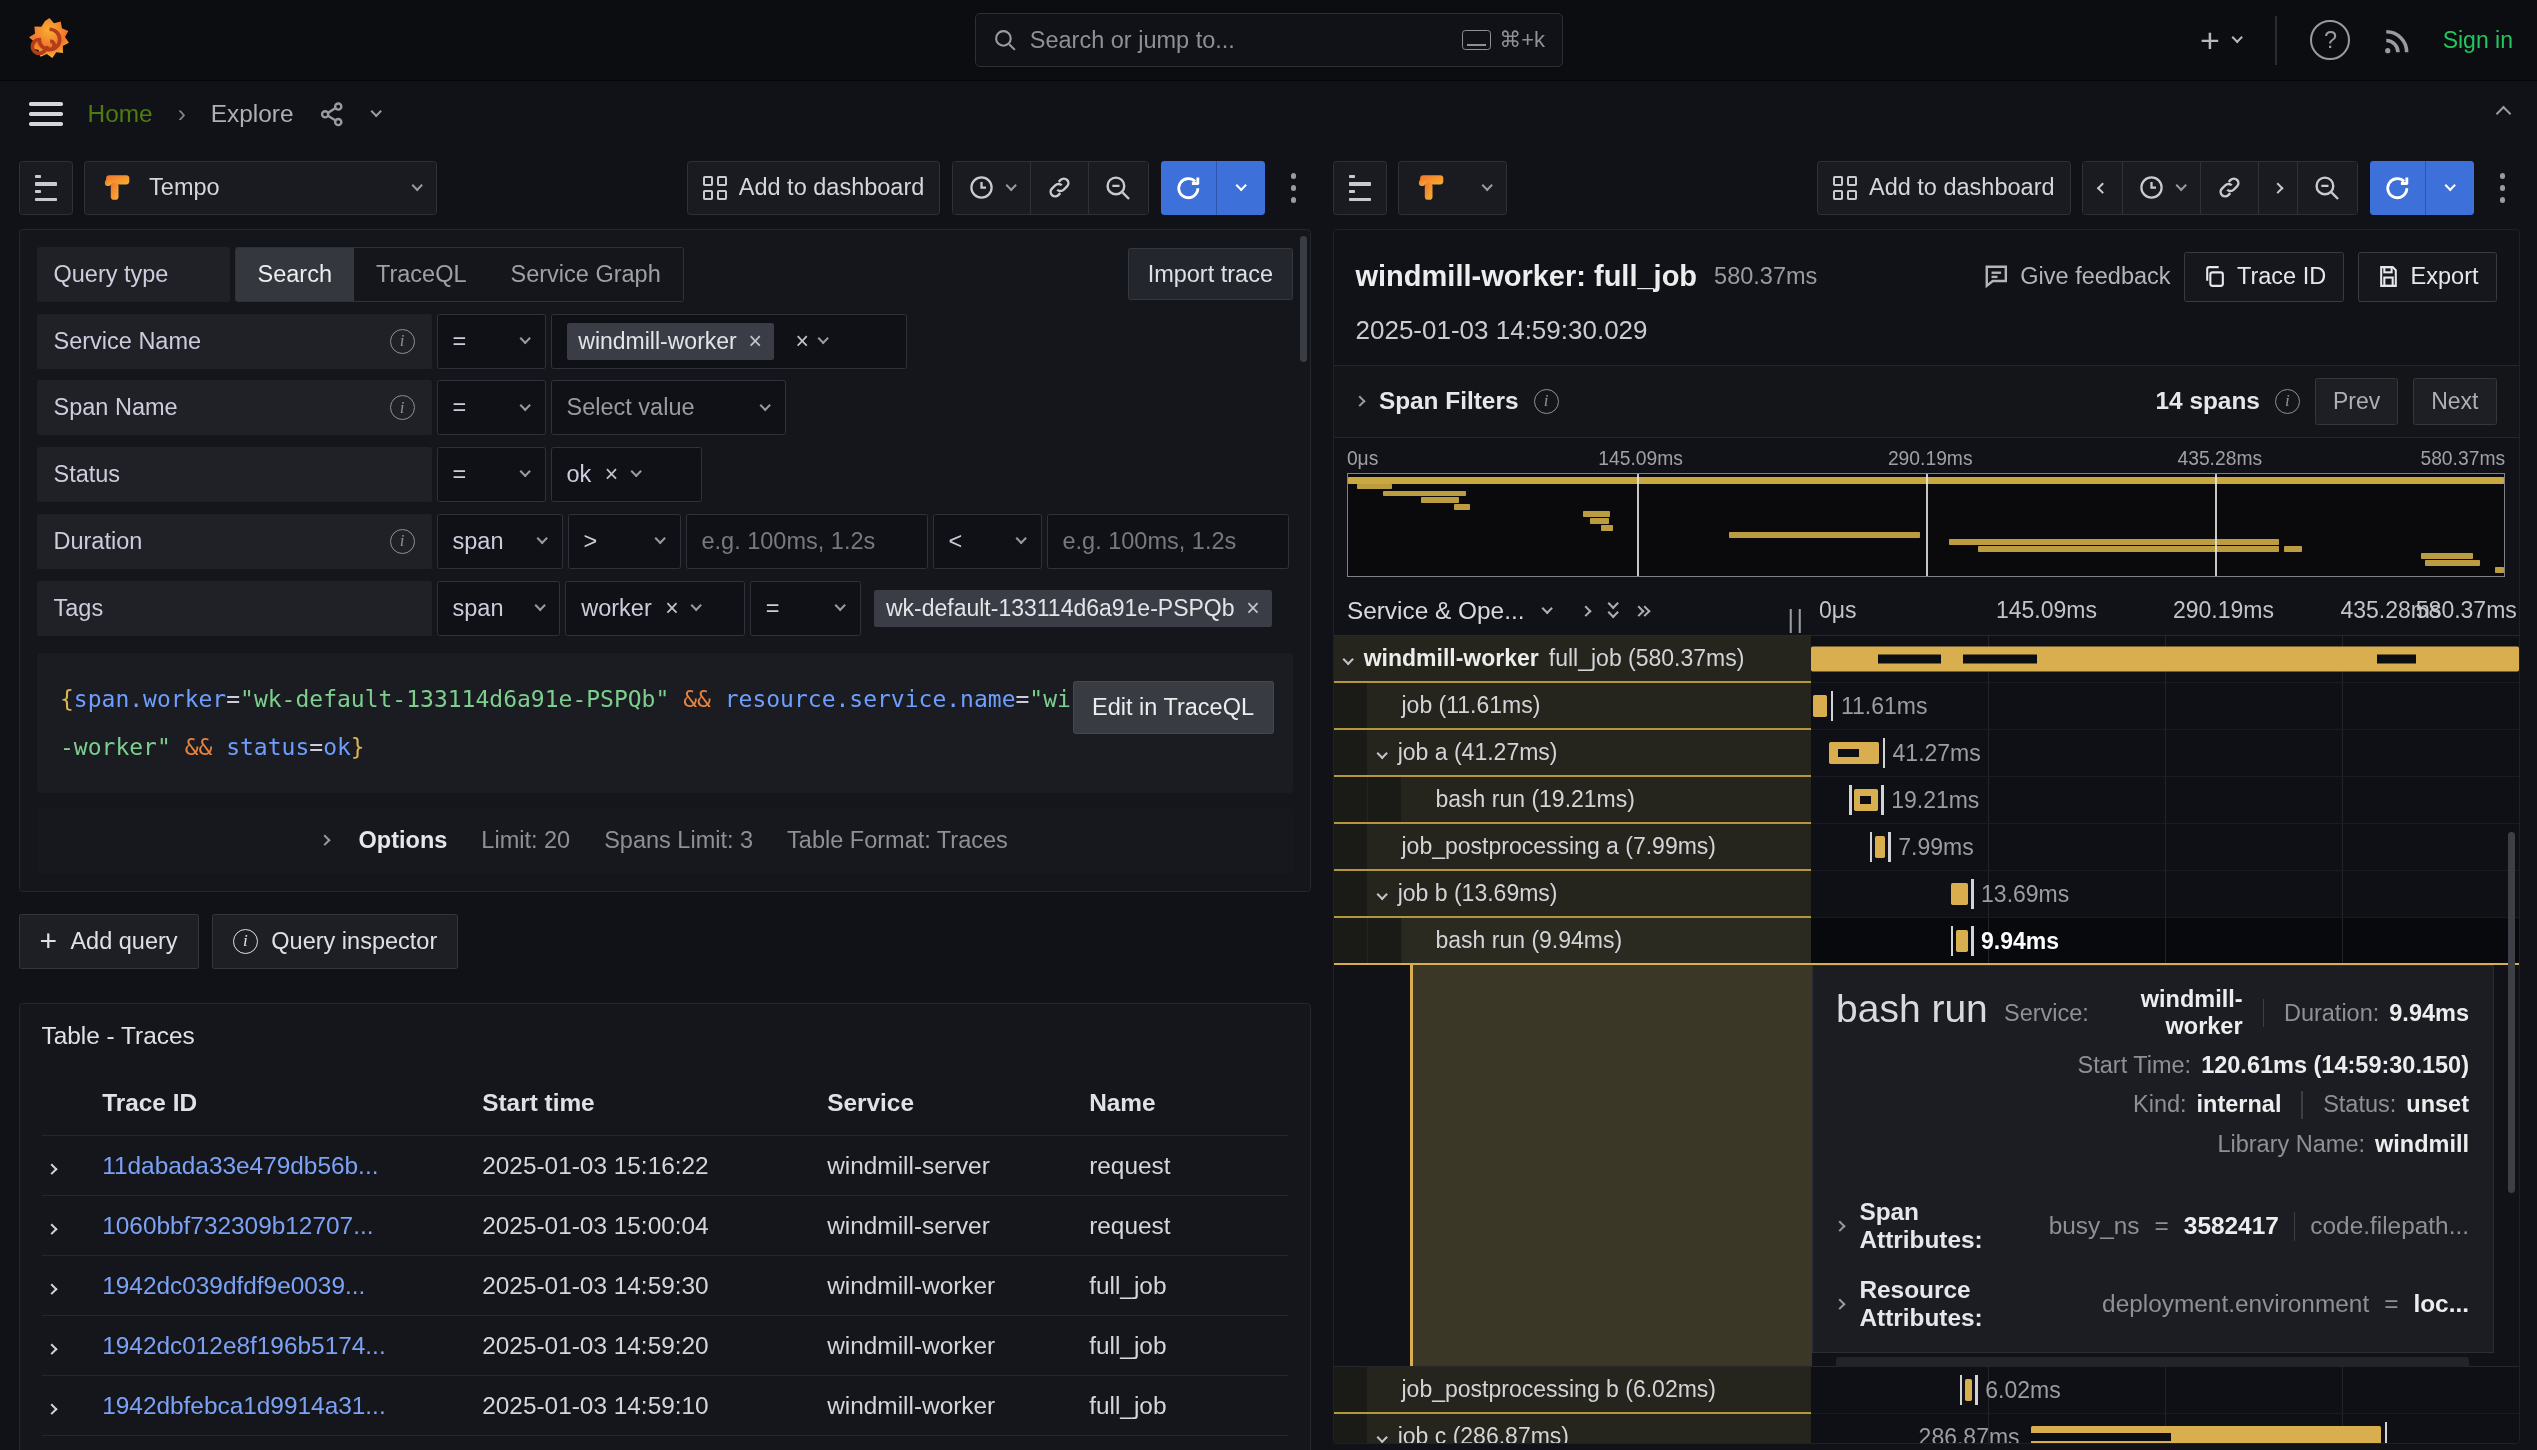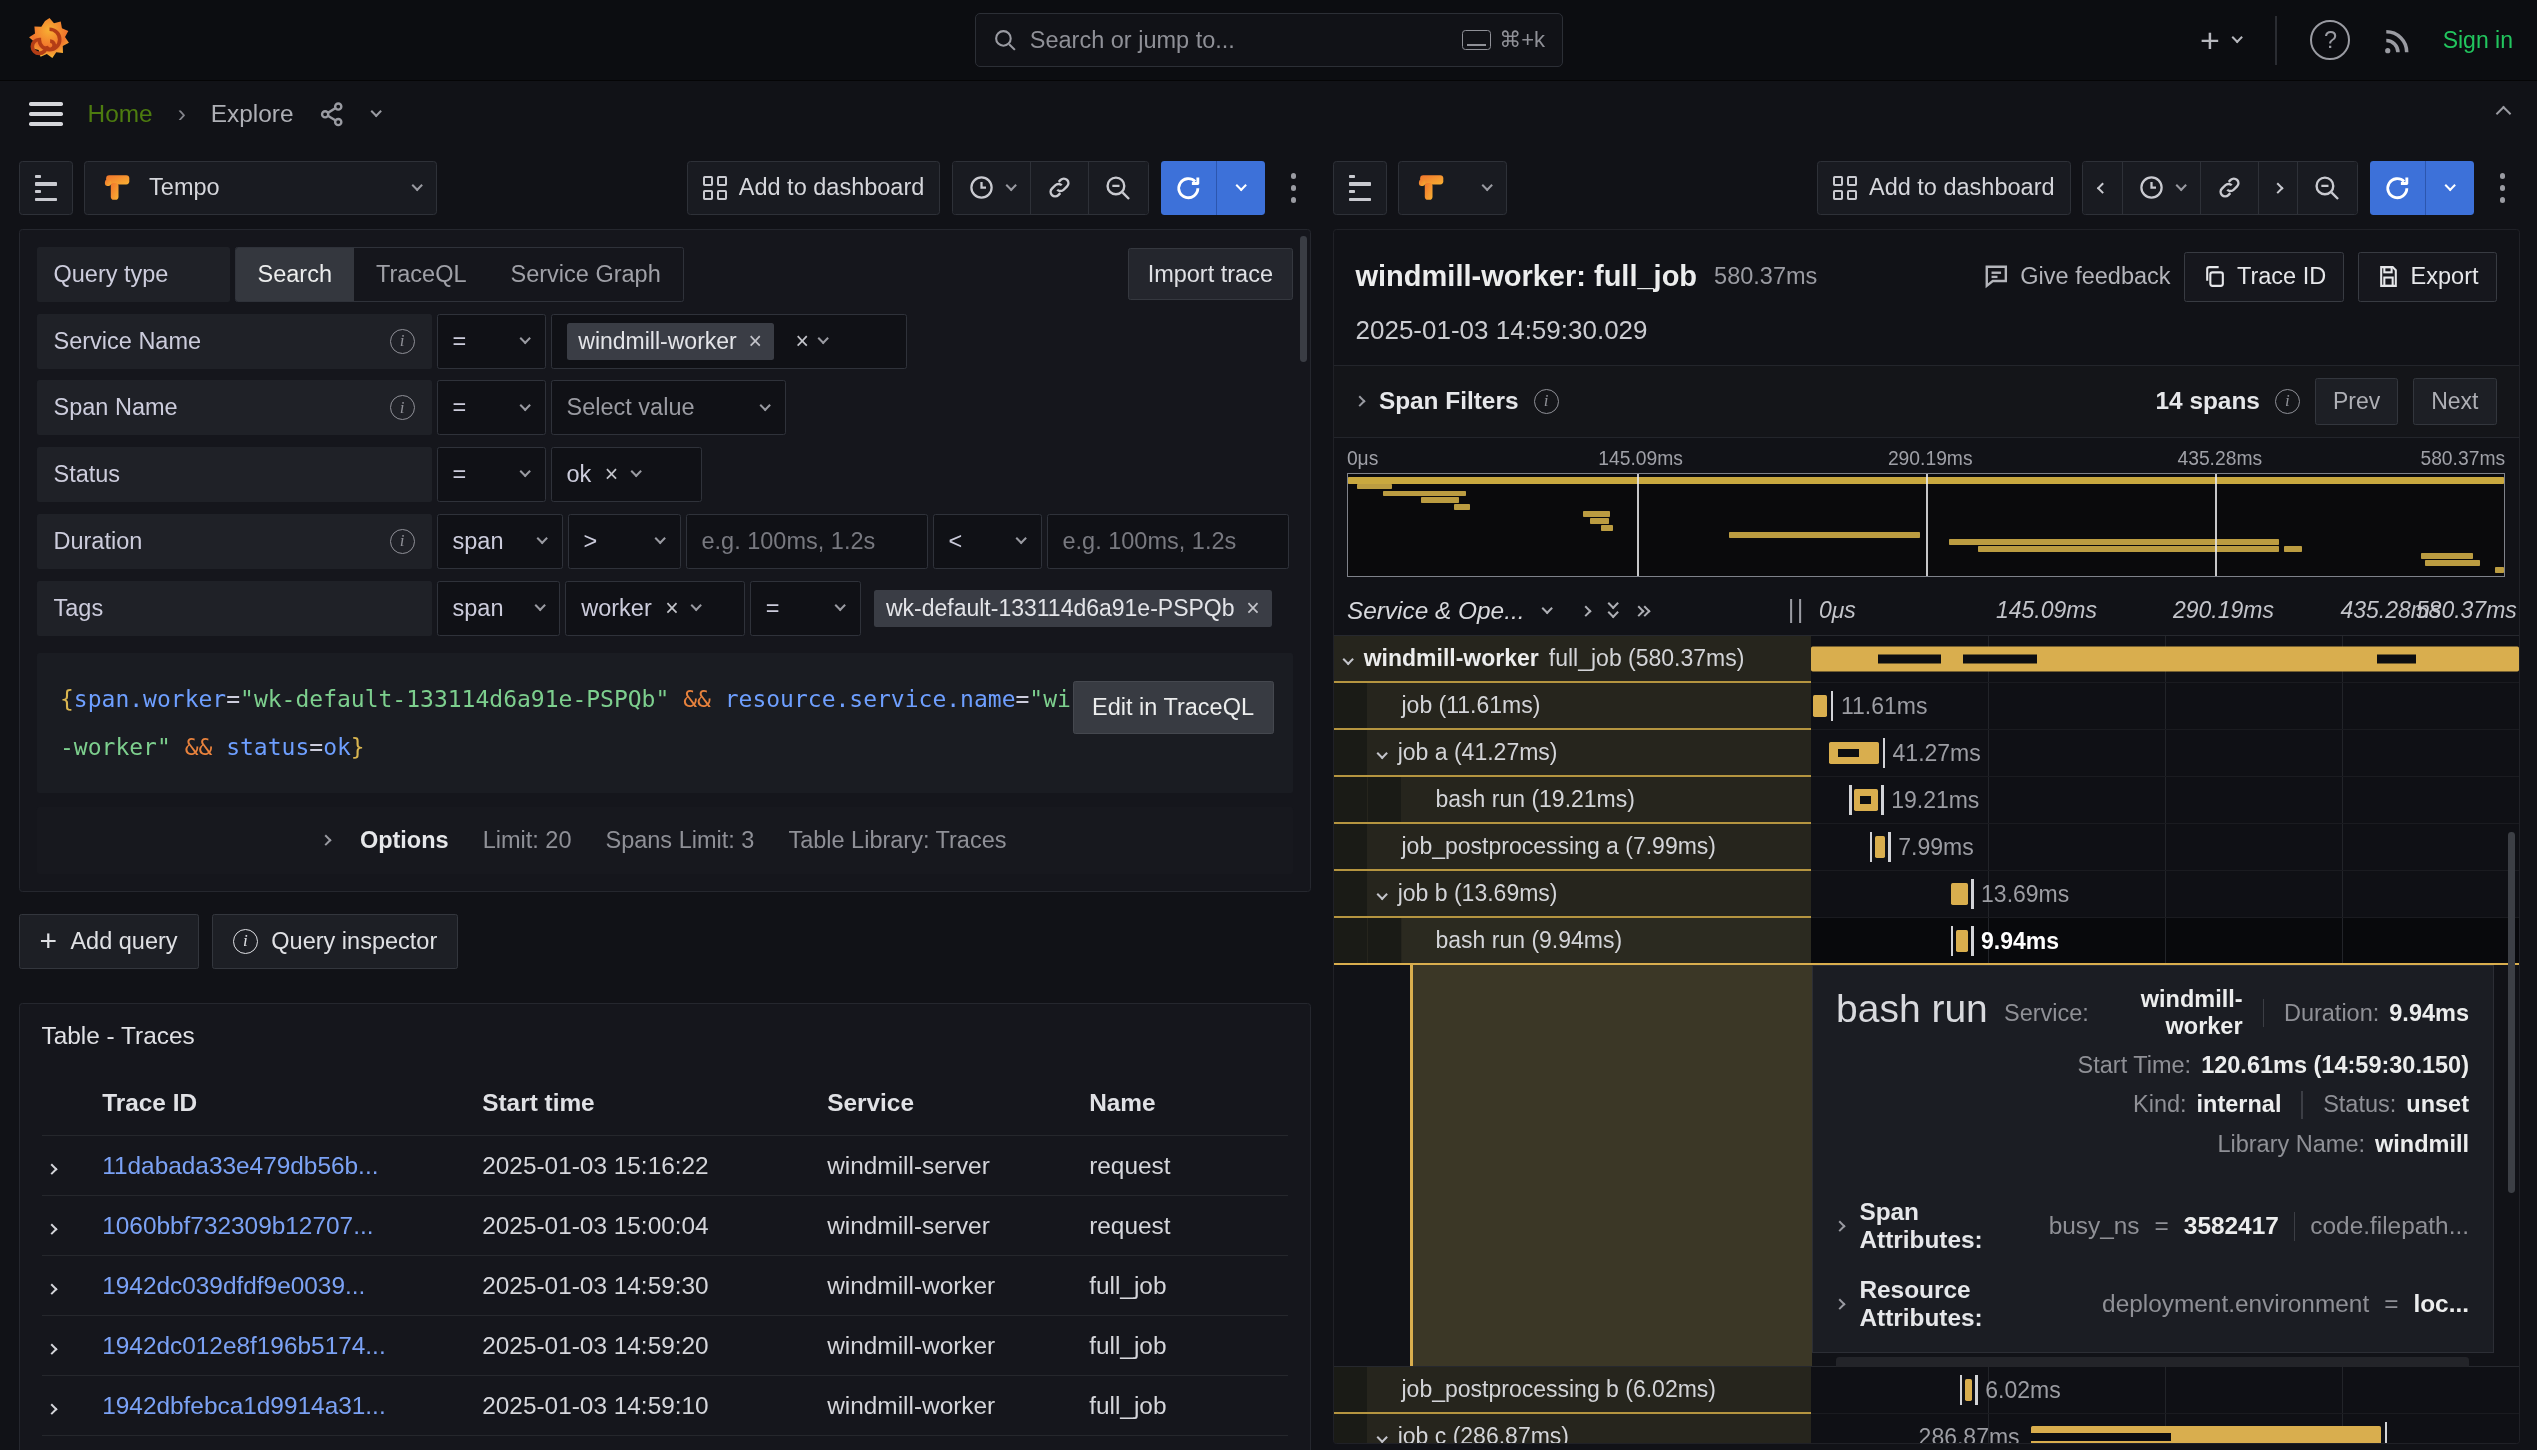--- a/index.html
+++ b/index.html
@@ -124,21 +124,21 @@
   .spancount { font-size:24.4px; font-weight:700; color:#e6e7ea; }
   .pnbtn { height:47px; background:#1d1f25; border:0.8px solid #33363d; border-radius:2.5px; color:#aeafb5; font-size:23px; padding:0 17px; display:flex; align-items:center; cursor:pointer; }
 
   .mmwrap { padding:8.4px 13.4px 0; }
   .mmlabels { position:relative; height:27px; font-size:19.3px; color:#9fa0a7; }
   .mmlabels span { position:absolute; top:1.7px; }
   .minimap { position:relative; height:104px; background:#0a0a0c; border:1.7px solid #7f828a; }
   .mmbar { position:absolute; background:#bb9c41; height:5.9px; border-radius:0.8px; }
   .mmgrid { position:absolute; top:0; bottom:0; width:1.7px; background:#e8e8ea; opacity:.85; z-index:5; }
 
-  .tlheader { display:flex; height:49px; margin-top:10px; border-bottom:0.8px solid #26282e;font-style:italic; }
+  .tlheader { display:flex; align-items:center; height:49px; margin-top:10px; border-bottom:0.8px solid #26282e; }
   .tlh-left { width:477px; flex:none; display:flex; align-items:center; gap:18.5px; padding-left:13.4px; color:#d8d9dd; font-size:24.4px; position:relative; }
   .tlh-left .car { color:#aeafb5; }
   .dblcar { display:flex; flex-direction:column; gap:0.8px; color:#aeafb5; }
   .dblcar-r { display:flex; gap:1.7px; color:#aeafb5; }
   .colhandle { position:absolute; right:5px; top:8.4px; color:#9a9ba2; font-size:25px; letter-spacing:2.5px; }
   .tlh-right { flex:1; position:relative; height:100%; font-size:23px; color:#c3c4ca; }
   .tlh-right span { position:absolute; top:10px; white-space:nowrap; }
 
   .rows { flex:1; position:relative; overflow:hidden; }
   .srow { display:flex; height:47px; }
@@ -441,21 +441,21 @@
         <div class="codeblock">
           <code class="code"><span class="tk-brace">{</span><span class="tk-id">span.worker</span><span class="tk-op">=</span><span class="tk-str">"wk-default-133114d6a91e-PSPQb"</span><span class="tk-and"> &amp;&amp; </span><span class="tk-id">resource.service.name</span><span class="tk-op">=</span><span class="tk-str">"windmill-worker"</span><span class="tk-and"> &amp;&amp; </span><span class="tk-id">status</span><span class="tk-op">=</span><span class="tk-id">ok</span><span class="tk-brace">}</span></code>
           <button class="editbtn">Edit in TraceQL</button>
         </div>
 
         <div class="options">
           <span class="car right sm"></span>
           <span class="opt-title">Options</span>
           <span>Limit: 20</span>
           <span>Spans Limit: 3</span>
-          <span>Table Library: Traces</span>
+          <span>Table Format: Traces</span>
         </div>
       </div>
 
       <div class="actions">
         <button class="abtn">
             <span class="plus">+</span>
             <span>Add query</span>
           </button>
         <button class="abtn">
             <span class="info-ic inline" style="border-color:#dfe0e4;color:#dfe0e4;">i</span>

